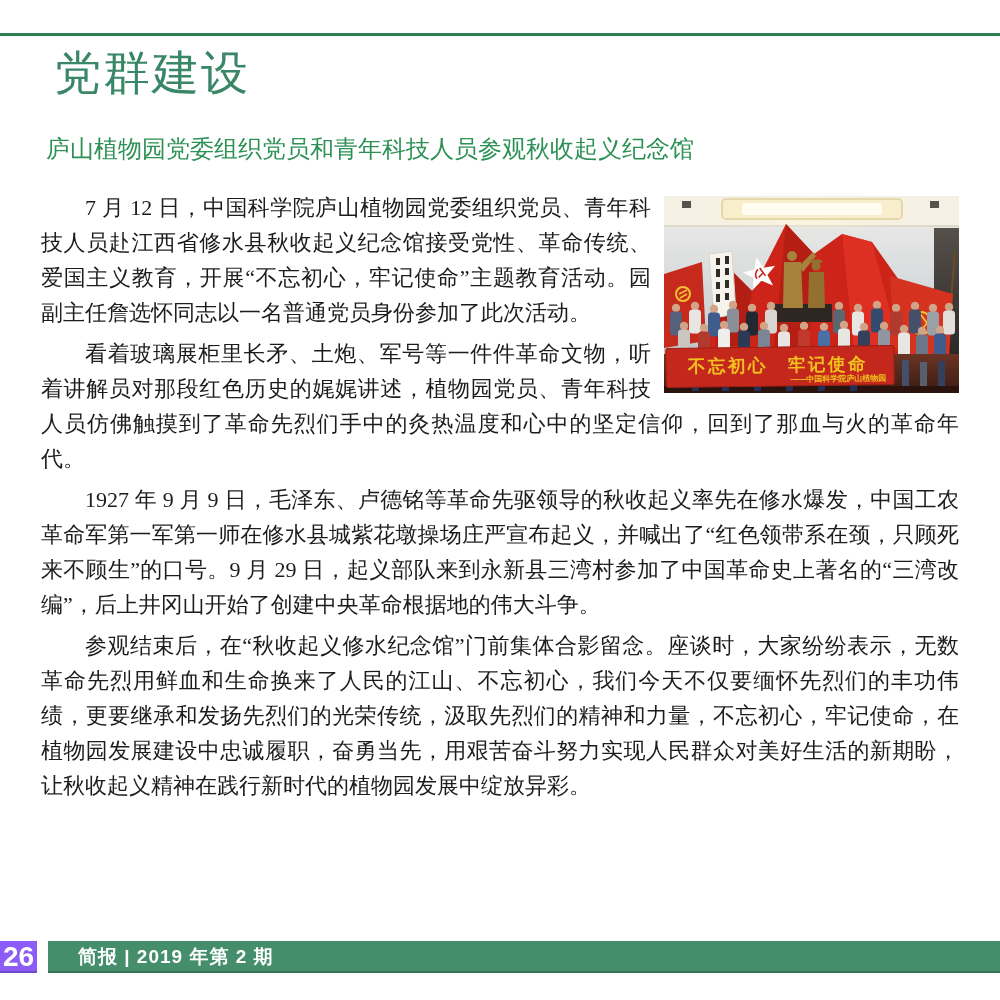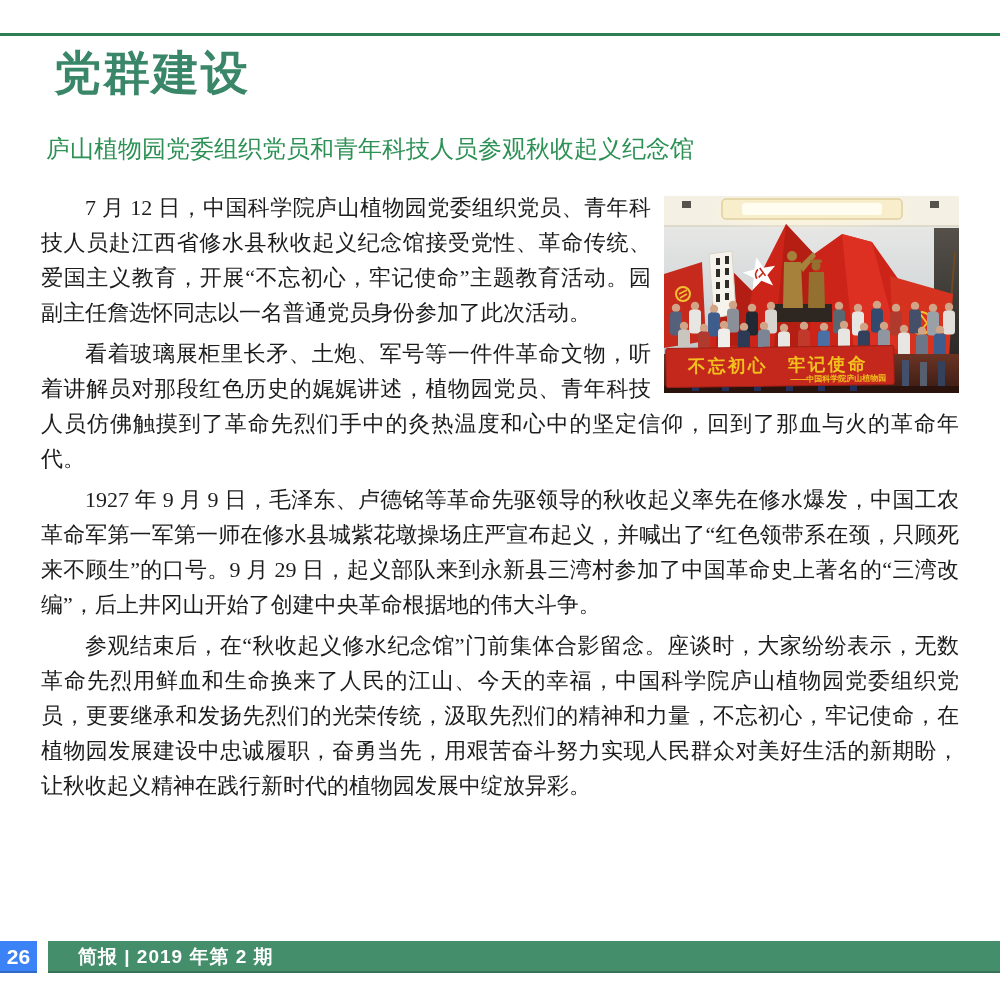--- a/index.html
+++ b/index.html
@@ -1,32 +1,32 @@
 <!DOCTYPE html>
 <html><head>
 <meta charset="utf-8">
 <style>
   html,body{margin:0;padding:0;background:#ffffff;}
   .page{position:relative;width:1000px;height:1000px;background:#ffffff;overflow:hidden;
         font-family:"Liberation Serif","DejaVu Serif",serif;}
   .top-rule{position:absolute;left:0;top:33px;width:1000px;height:3px;background:#2d7e53;}
   .section-title{position:absolute;left:54px;top:48px;margin:0;
         font-family:"Liberation Serif","DejaVu Serif",serif;
-        font-size:47px;font-weight:bold;color:#3a8668;letter-spacing:2px;line-height:1.1;}
+        font-size:47px;font-weight:normal;color:#3a8668;letter-spacing:2px;line-height:1.1;}
   .article-title{position:absolute;left:46px;top:133px;margin:0;width:930px;
         font-family:"Liberation Sans","DejaVu Sans",sans-serif;
         font-size:24px;font-weight:500;color:#2d9155;letter-spacing:0px;line-height:1.3;white-space:nowrap;}
   .article{position:absolute;left:41px;top:190px;width:918px;color:#1c1c1c;}
   .article p{margin:0 0 6px 0;text-indent:2em;text-align:justify;
         font-size:22px;line-height:35px;}
   figure.photo{float:right;width:295px;height:197px;margin:6px 0 6px 13px;padding:0;}
   figure.photo svg{display:block;}
-  .pagenum{position:absolute;left:0;top:941px;width:37px;height:32px;background:#3b82f6;
+  .pagenum{position:absolute;left:0;top:941px;width:37px;height:32px;background:#8b5cf6;
         color:#ffffff;font-family:"Liberation Sans","DejaVu Sans",sans-serif;
-        font-size:21px;font-weight:bold;display:flex;align-items:center;justify-content:center;
+        font-size:28px;font-weight:bold;display:flex;align-items:center;justify-content:center;
         box-shadow:inset 0 -2px 0 rgba(0,0,0,0.18);}
   .issuebar{position:absolute;left:48px;top:941px;width:952px;height:32px;background:#448e6b;
         color:#ffffff;font-family:"Liberation Sans","DejaVu Sans",sans-serif;
         font-size:19px;font-weight:bold;display:flex;align-items:center;
         padding-left:30px;box-sizing:border-box;letter-spacing:1px;
         box-shadow:inset 0 -2px 0 rgba(0,0,0,0.18);}
 </style>
 </head>
 <body>
 
@@ -187,21 +187,21 @@
           <text x="114" y="175" text-anchor="middle" fill="#f2c11d" font-family="Liberation Sans, DejaVu Sans, sans-serif" font-size="17.5" font-weight="bold" letter-spacing="2.5">不忘初心　牢记使命</text>
           <text x="222" y="186" text-anchor="end" fill="#f2c11d" font-family="Liberation Sans, DejaVu Sans, sans-serif" font-size="8" font-weight="bold">——中国科学院庐山植物园</text>
         </g>
       </svg>
     </figure>
 
     <div>
         <p>7 月 12 日，中国科学院庐山植物园党委组织党员、青年科技人员赴江西省修水县秋收起义纪念馆接受党性、革命传统、爱国主义教育，开展“不忘初心，牢记使命”主题教育活动。园副主任詹选怀同志以一名普通党员身份参加了此次活动。</p>
         <p>看着玻璃展柜里长矛、土炮、军号等一件件革命文物，听着讲解员对那段红色历史的娓娓讲述，植物园党员、青年科技人员仿佛触摸到了革命先烈们手中的灸热温度和心中的坚定信仰，回到了那血与火的革命年代。</p>
         <p>1927 年 9 月 9 日，毛泽东、卢德铭等革命先驱领导的秋收起义率先在修水爆发，中国工农革命军第一军第一师在修水县城紫花墩操场庄严宣布起义，并喊出了“红色领带系在颈，只顾死来不顾生”的口号。9 月 29 日，起义部队来到永新县三湾村参加了中国革命史上著名的“三湾改编”，后上井冈山开始了创建中央革命根据地的伟大斗争。</p>
-        <p>参观结束后，在“秋收起义修水纪念馆”门前集体合影留念。座谈时，大家纷纷表示，无数革命先烈用鲜血和生命换来了人民的江山、今天的幸福，中国科学院庐山植物园党委组织党员，更要继承和发扬先烈们的光荣传统，汲取先烈们的精神和力量，不忘初心，牢记使命，在植物园发展建设中忠诚履职，奋勇当先，用艰苦奋斗努力实现人民群众对美好生活的新期盼，让秋收起义精神在践行新时代的植物园发展中绽放异彩。</p>
+        <p>参观结束后，在“秋收起义修水纪念馆”门前集体合影留念。座谈时，大家纷纷表示，无数革命先烈用鲜血和生命换来了人民的江山、不忘初心，我们今天不仅要缅怀先烈们的丰功伟绩，更要继承和发扬先烈们的光荣传统，汲取先烈们的精神和力量，不忘初心，牢记使命，在植物园发展建设中忠诚履职，奋勇当先，用艰苦奋斗努力实现人民群众对美好生活的新期盼，让秋收起义精神在践行新时代的植物园发展中绽放异彩。</p>
       </div>
   </div>
 
   <div class="pagenum">26</div>
   <div class="issuebar">
     <span>简报 | 2019 年第 2 期</span>
   </div>
 
 </div>
 

